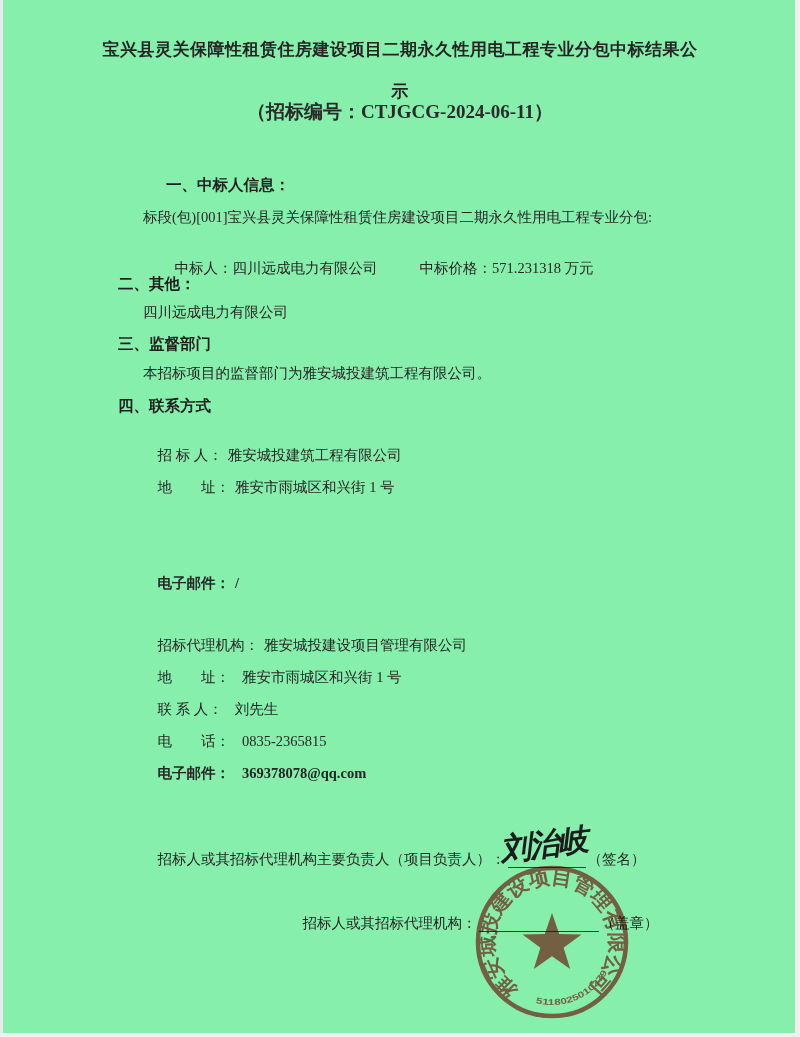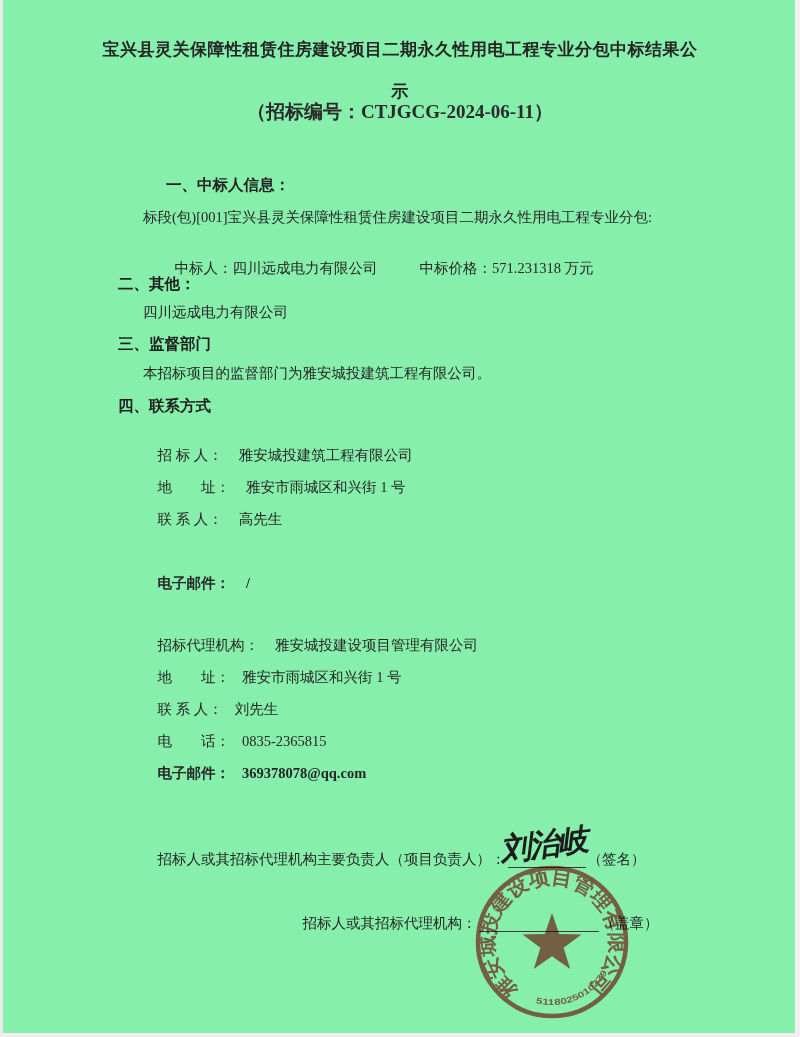--- a/index.html
+++ b/index.html
@@ -13,21 +13,21 @@
   .edge-right { position:absolute; right:0; top:0; width:5px; height:100%; background:#f1f1f1; }
   .edge-bottom{ position:absolute; left:0; bottom:0; width:100%; height:4px; background:#efefef; }
 
   .t { position:absolute; white-space:pre; line-height:1.25; }
   .center { left:0; width:800px; text-align:center; }
   .title { font-size:17px; font-weight:bold; letter-spacing:0.5px; color:#242424; }
   .sub   { font-size:19px; font-weight:bold; color:#2a2a2a; }
   .h     { font-size:15.5px; font-weight:bold; color:#1f1f1f; }
   .b     { font-size:14.5px; }
   .row .lbl { white-space:pre; }
-  .row .val { margin-left:16px; white-space:pre; }
+  .row .val { margin-left:5px; white-space:pre; }
   .row .val-wide { margin-left:12px; white-space:pre; }
 
   .slot {
     display:inline-block; border-bottom:1.5px solid #3a3a3a;
     height:15px; vertical-align:bottom; position:relative;
   }
   .slot-sign { width:78px; margin:0 2px; }
   .slot-seal { width:120px; margin:0 2px; }
   .sig-name {
     position:absolute; left:-8px; top:-26px;
@@ -65,23 +65,20 @@
   <div class="t b" style="left:143px; top:364px;">本招标项目的监督部门为雅安城投建筑工程有限公司。</div>
 
   <div class="t h" style="left:118px; top:396px;">四、联系方式</div>
 
   <div class="t b row" style="left:143px; top:428px;">
     <span class="lbl">招 标 人：</span><span class="val">雅安城投建筑工程有限公司</span>
   </div>
   <div class="t b row" style="left:143px; top:460px;">
     <span class="lbl">地　　址：</span><span class="val">雅安市雨城区和兴街 1 号</span>
   </div>
-  <div class="t b row" style="left:143px; top:492px;">
-    <span class="lbl">联 系 人：</span><span class="val">高先生</span>
-  </div>
   <div class="t b row" style="left:143px; top:556px; font-weight:bold;">
     <span class="lbl">电子邮件：</span><span class="val">/</span>
   </div>
 
   <div class="t b row" style="left:143px; top:618px;">
     <span class="lbl">招标代理机构：</span><span class="val">雅安城投建设项目管理有限公司</span>
   </div>
   <div class="t b row" style="left:143px; top:650px;">
     <span class="lbl">地　　址：</span><span class="val-wide">雅安市雨城区和兴街 1 号</span>
   </div>

